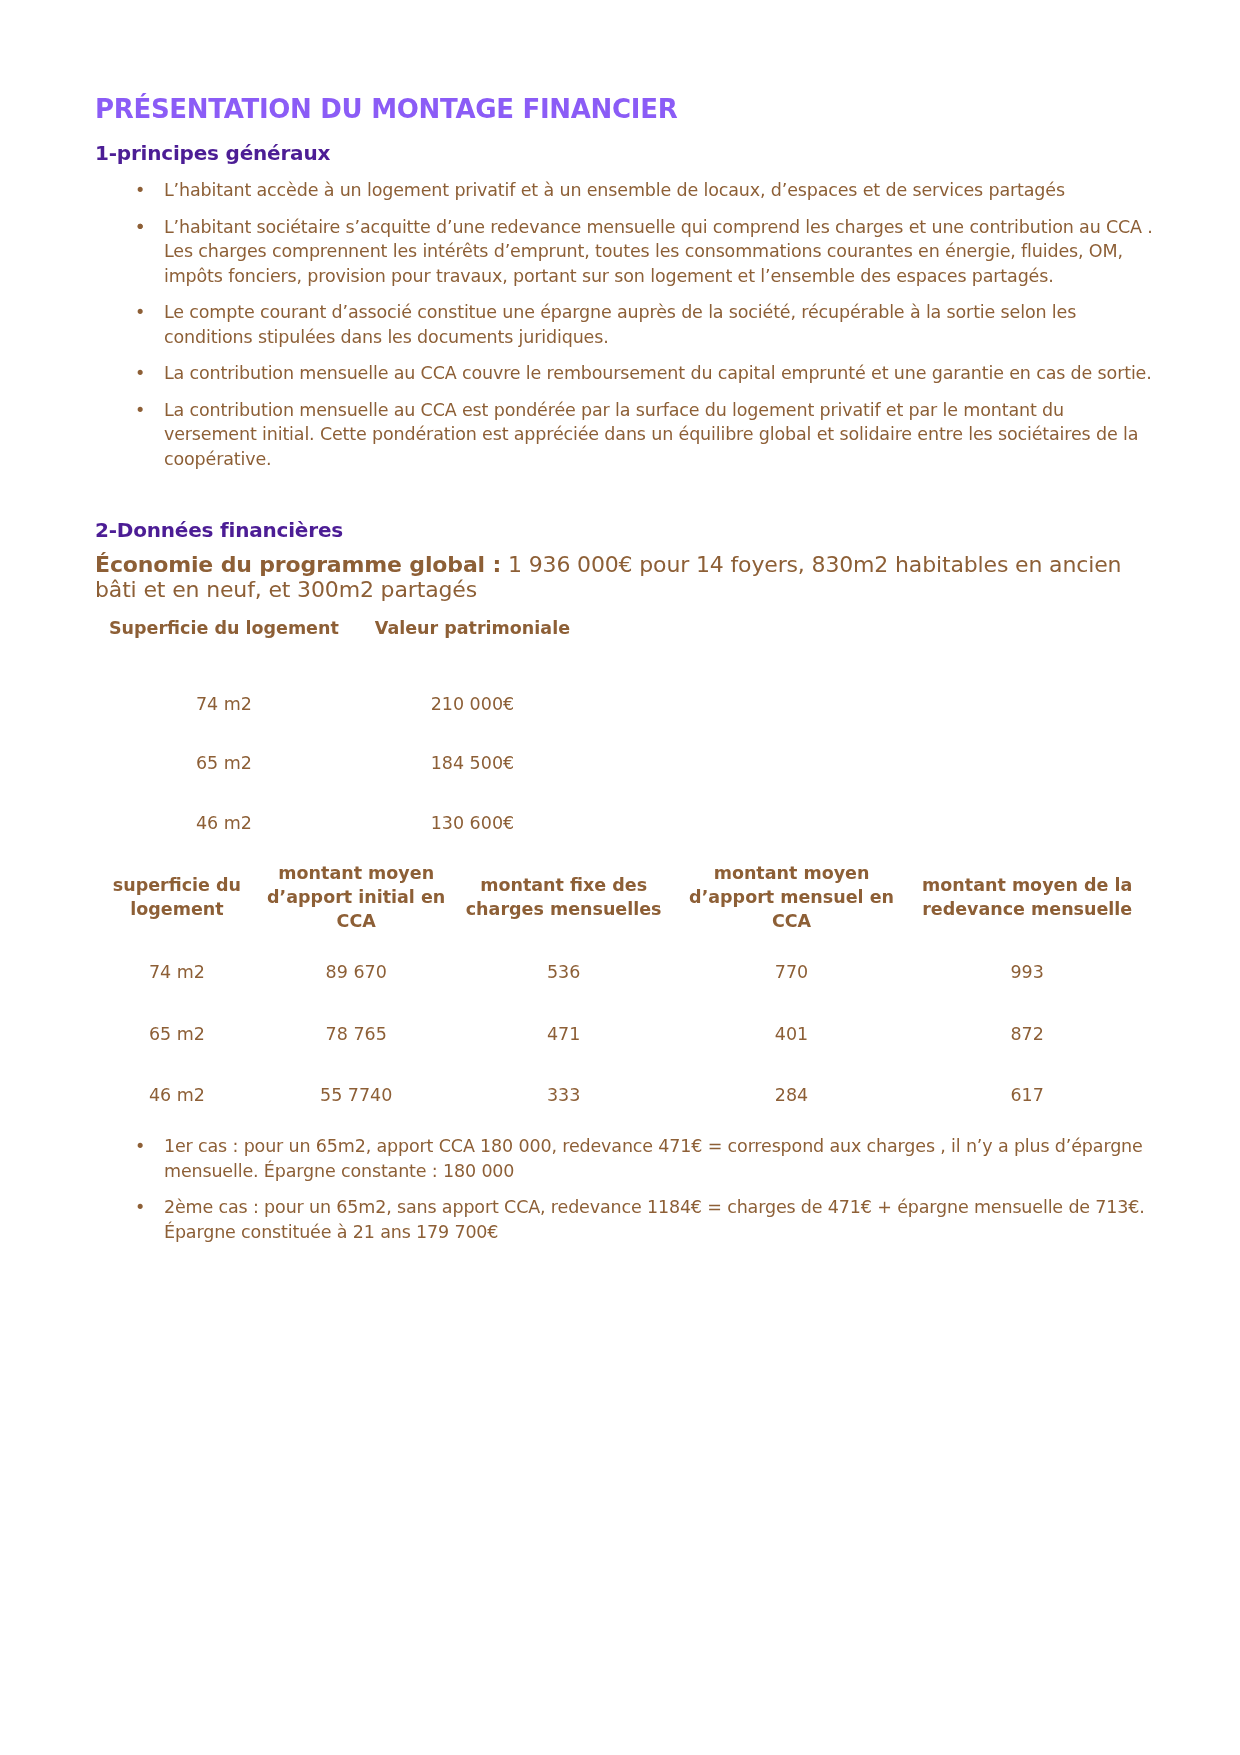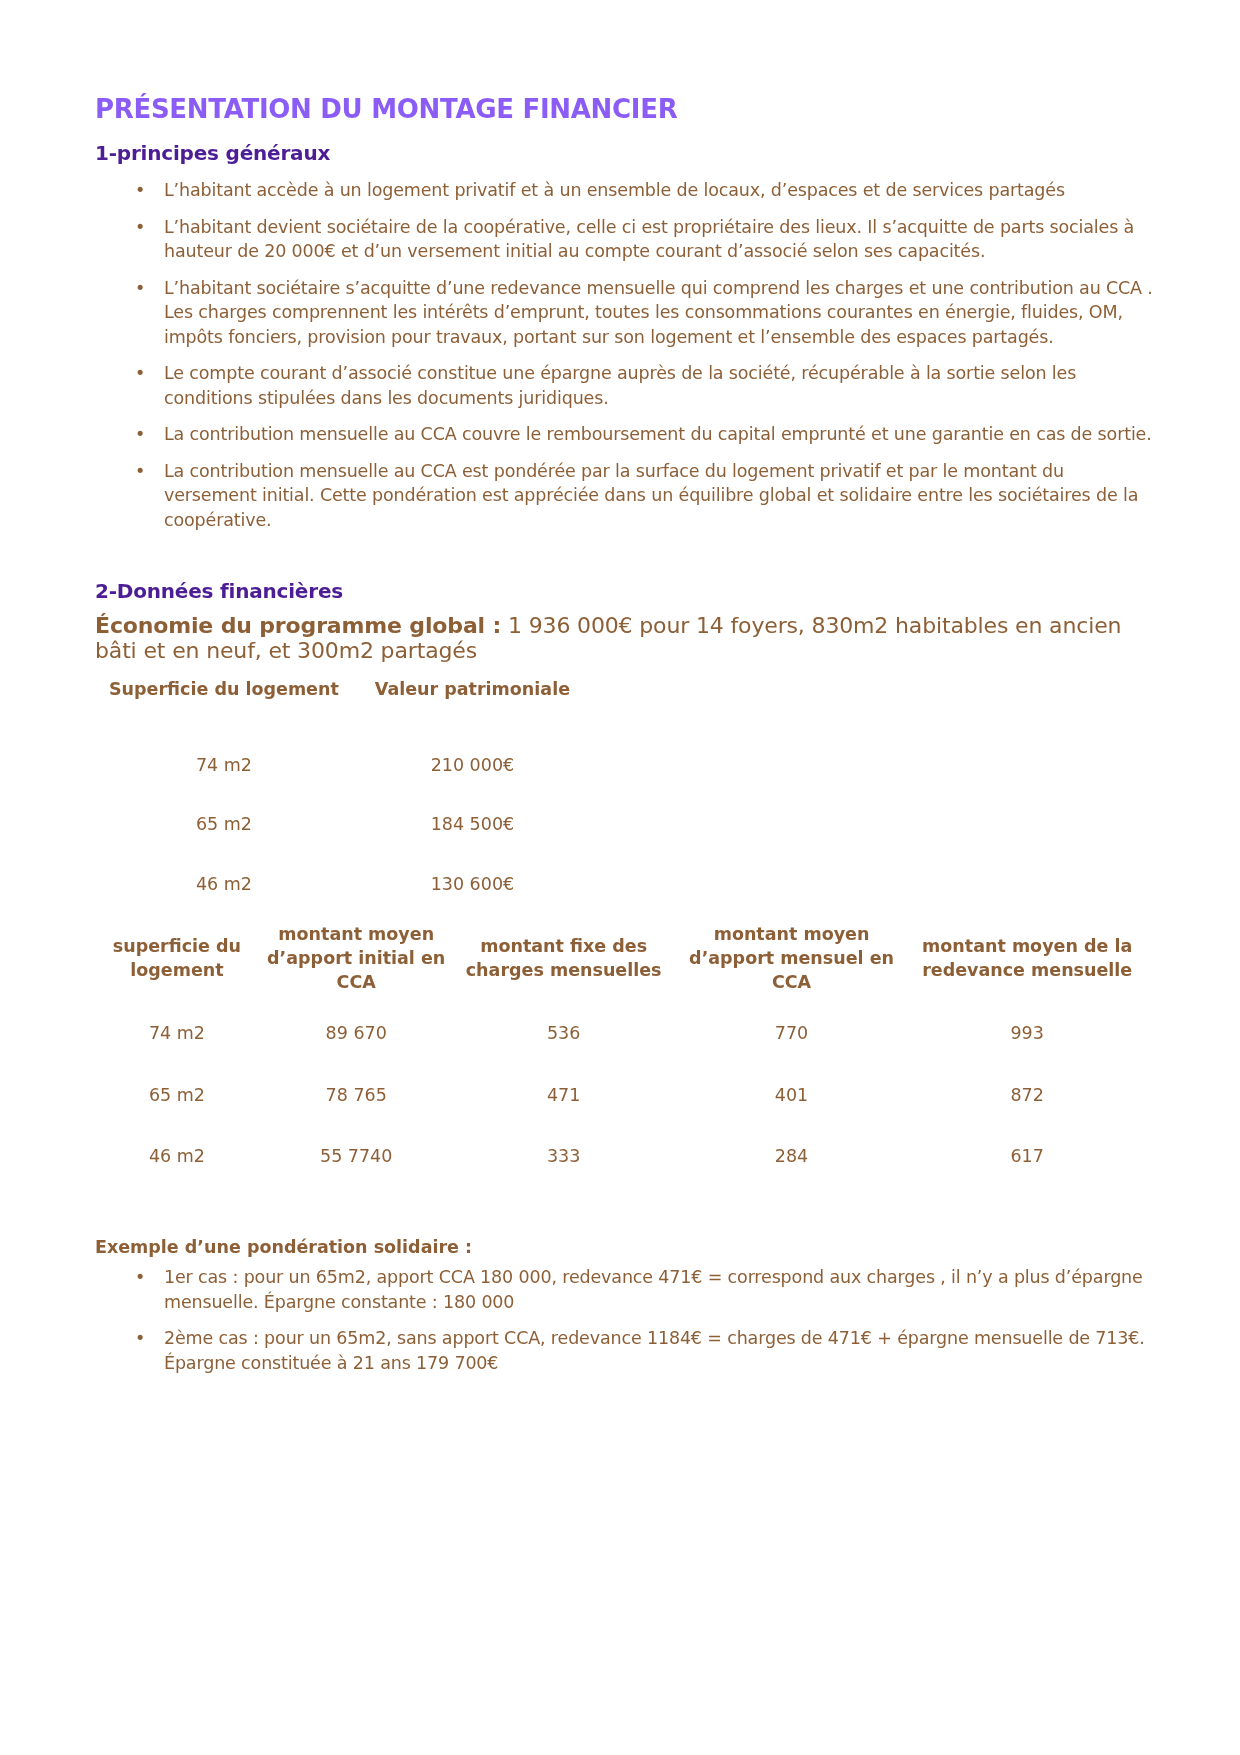--- a/index.html
+++ b/index.html
@@ -103,21 +103,20 @@
   <h1>PRÉSENTATION DU MONTAGE FINANCIER</h1>
   <h2>1-principes généraux</h2>
 
   <ul class="bullets">
     <li>
       <span class="dot">•</span>
       <span>L’habitant accède à un logement privatif et à un ensemble de locaux, d’espaces et de services partagés</span>
     </li>
     <li>
       <span class="dot">•</span>
-      <span>L’habitant devient sociétaire de la coopérative, celle ci est propriétaire des lieux. Il s’acquitte de parts sociales à hauteur de 20 000€ et d’un versement initial au compte courant d’associé selon ses capacités.</span>
     </li>
     <li>
       <span class="dot">•</span>
       <span>L’habitant sociétaire s’acquitte d’une redevance mensuelle qui comprend les charges et une contribution au CCA .</span>
       <span class="sub">Les charges comprennent les intérêts d’emprunt, toutes les consommations courantes en énergie, fluides, OM, impôts fonciers, provision pour travaux, portant sur son logement et l’ensemble des espaces partagés.</span>
     </li>
     <li>
       <span class="dot">•</span>
       <span>Le compte courant d’associé constitue une épargne auprès de la société, récupérable à la sortie selon les conditions stipulées dans les documents juridiques.</span>
     </li>
@@ -196,21 +195,20 @@
         <tr>
           <td>46 m2</td>
           <td>55 7740</td>
           <td>333</td>
           <td>284</td>
           <td>617</td>
         </tr>
       </tbody>
     </table>
 
-    <div class="label3">Exemple d’une pondération solidaire :</div>
     <ul class="bullets ex">
       <li>
         <span class="dot">•</span>
         <span>1er cas : pour un 65m2, apport CCA 180 000, redevance 471€ = correspond aux charges , il n’y a plus d’épargne mensuelle. Épargne constante : 180 000</span>
       </li>
       <li>
         <span class="dot">•</span>
         <span>2ème cas : pour un 65m2, sans apport CCA, redevance 1184€ = charges de 471€ + épargne mensuelle de 713€. Épargne constituée à 21 ans 179 700€</span>
       </li>
     </ul>

